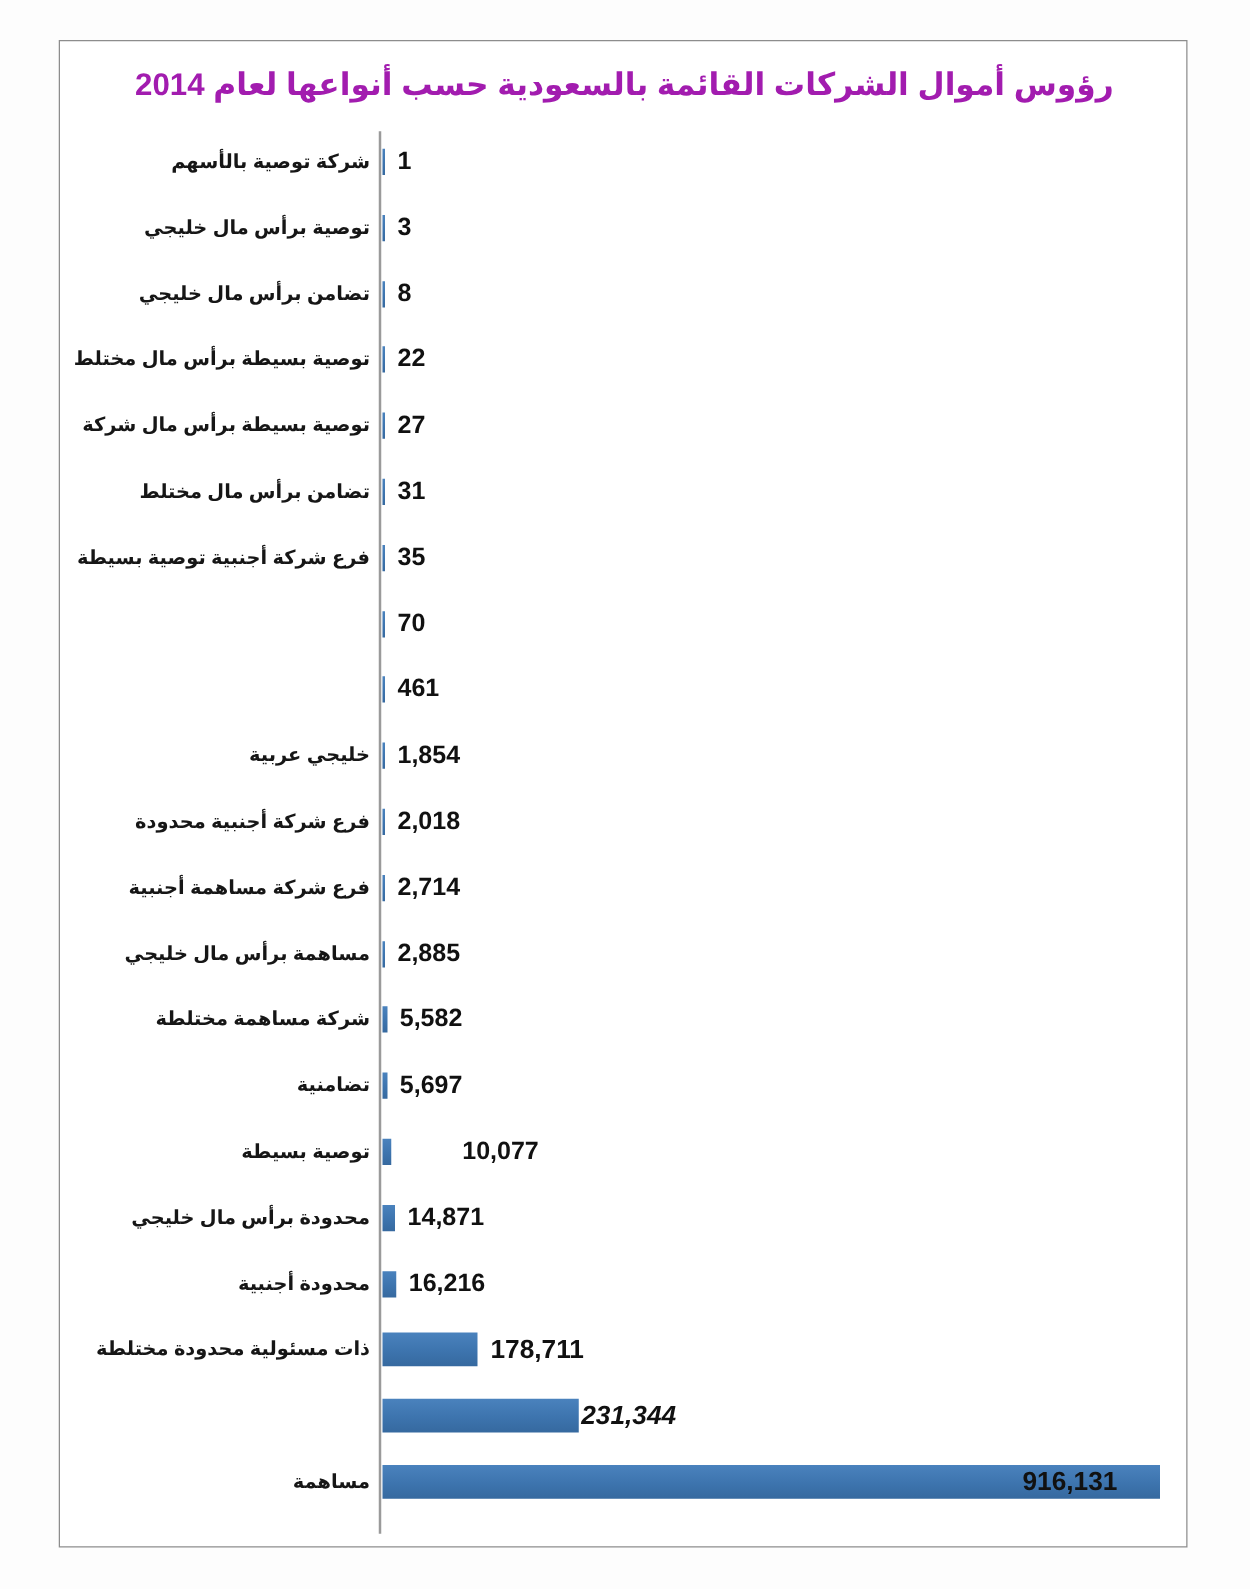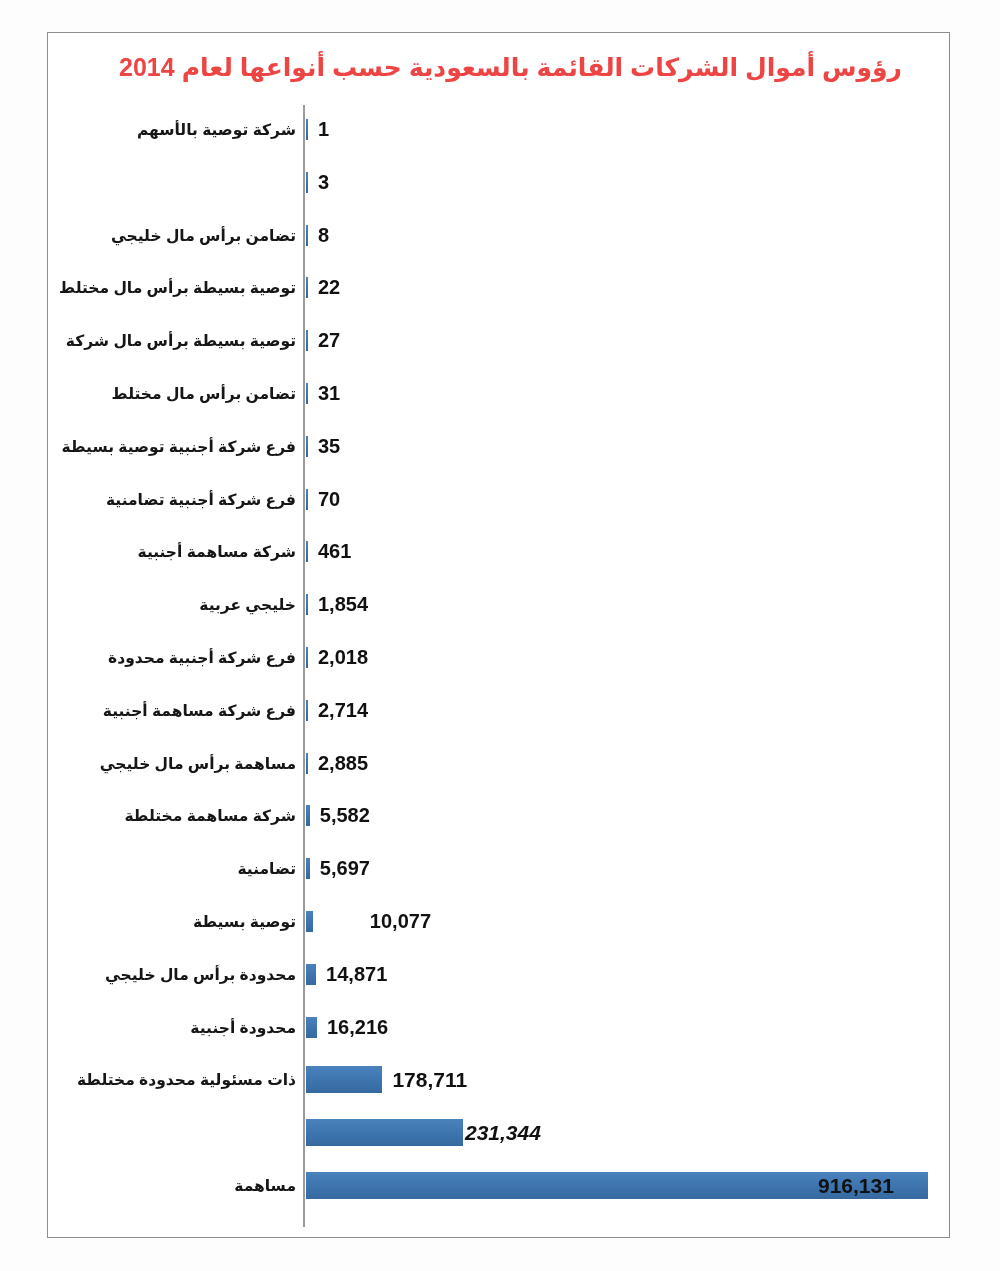--- a/index.html
+++ b/index.html
@@ -32,29 +32,29 @@
     width: 903px;
     height: 1206px;
     border: 1px solid #8d8d8d;
     background: #ffffff;
     box-sizing: border-box;
   }
 
   
   #chart-title {
     position: absolute;
-    left: 11px;
+    left: 0;
     top: 20px;
     width: 903px;
     text-align: center;
     direction: rtl;
     unicode-bidi: isolate;
     font-size: 25px;
     font-weight: bold;
-    color: #ef4444;
+    color: #a21caf;
     letter-spacing: -0.3px;
   }
 
   
   #plot {
     position: absolute;
     left: 0;
     top: 68px;
     width: 903px;
     height: 1130px;
@@ -131,20 +131,21 @@
 
     <div id="plot">
       <div id="axis-line"></div>
       <div id="rows">
           <div class="row" style="top: 2px;">
             <div class="cat-label">شركة توصية بالأسهم</div>
             <div class="bar" style="width: 2px;"></div>
             <div class="val-label" style="left: 270px;">1</div>
           </div>
           <div class="row" style="top: 54.8px;">
+            <div class="cat-label">توصية برأس مال خليجي</div>
             <div class="bar" style="width: 2px;"></div>
             <div class="val-label" style="left: 270px;">3</div>
           </div>
           <div class="row" style="top: 107.6px;">
             <div class="cat-label">تضامن برأس مال خليجي</div>
             <div class="bar" style="width: 2px;"></div>
             <div class="val-label" style="left: 270px;">8</div>
           </div>
           <div class="row" style="top: 160.4px;">
             <div class="cat-label">توصية بسيطة برأس مال مختلط</div>
@@ -160,26 +161,24 @@
             <div class="cat-label">تضامن برأس مال مختلط</div>
             <div class="bar" style="width: 2px;"></div>
             <div class="val-label" style="left: 270px;">31</div>
           </div>
           <div class="row" style="top: 318.8px;">
             <div class="cat-label">فرع شركة أجنبية توصية بسيطة</div>
             <div class="bar" style="width: 2px;"></div>
             <div class="val-label" style="left: 270px;">35</div>
           </div>
           <div class="row" style="top: 371.6px;">
-            <div class="cat-label">فرع شركة أجنبية تضامنية</div>
             <div class="bar" style="width: 2px;"></div>
             <div class="val-label" style="left: 270px;">70</div>
           </div>
           <div class="row" style="top: 424.4px;">
-            <div class="cat-label">شركة مساهمة أجنبية</div>
             <div class="bar" style="width: 2px;"></div>
             <div class="val-label" style="left: 270px;">461</div>
           </div>
           <div class="row" style="top: 477.2px;">
             <div class="cat-label">خليجي عربية</div>
             <div class="bar" style="width: 2px;"></div>
             <div class="val-label" style="left: 270px;">1,854</div>
           </div>
           <div class="row" style="top: 530px;">
             <div class="cat-label">فرع شركة أجنبية محدودة</div>

